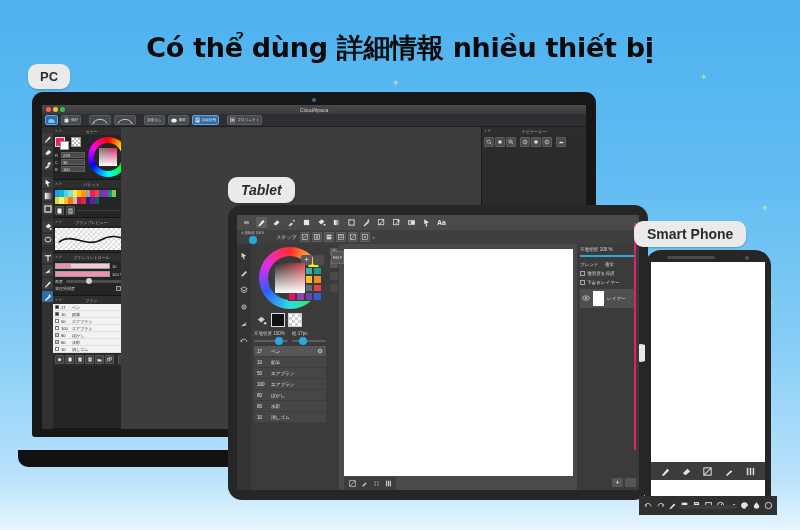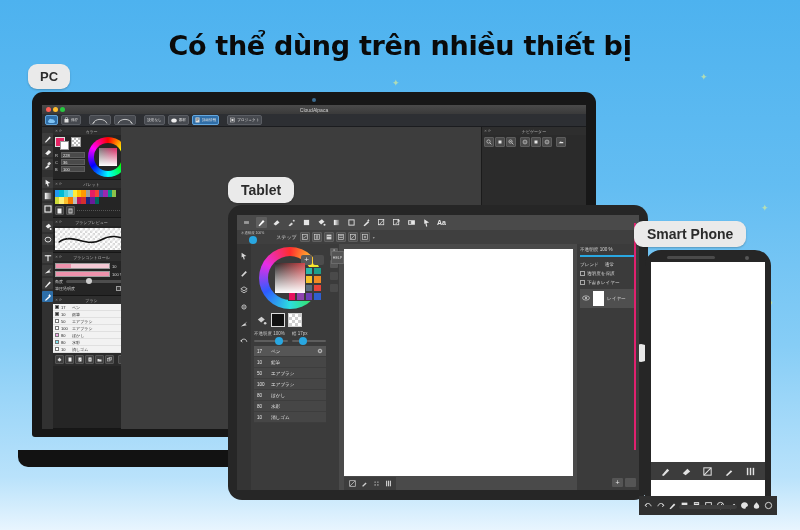--- a/index.html
+++ b/index.html
@@ -18,21 +18,21 @@
     font-family:"DejaVu Sans", sans-serif;
   }
 
   
   .badge{
     position:absolute; background:#eaeaea; border-radius:9px;
     padding:5px 13px; font-size:14px; font-weight:bold; color:#2b2b2b;
     box-shadow:0 1px 2px rgba(0,0,0,.22); z-index:40; white-space:nowrap;
   }
   .badge-pc{ left:28px; top:64px; font-size:13px; padding:5px 12px;}
-  .badge-tablet{ left:228px; top:177px;}
+  .badge-tablet{ left:228px; top:177px;font-style:italic;}
   .badge-phone{ left:634px; top:221px;}
 
   
   .laptop{ position:absolute; left:32px; top:92px; width:564px; height:375px; z-index:10;}
   .laptop-lid{
     position:absolute; inset:0 0 30px 0; background:#171717;
     border-radius:11px 11px 3px 3px; padding:13px 10px 8px 10px;
   }
   .laptop-cam{ position:absolute; left:50%; top:6px; width:4px;height:4px;margin-left:-2px;
     border-radius:50%; background:#3b6d92;}
@@ -226,21 +226,21 @@
   .ph-tools2{ position:absolute; left:-6px; right:-6px; bottom:0; height:19px; background:#303030;
     display:flex; align-items:center; justify-content:space-around; padding:0 3px;}
   .ph-i{ color:#e2e2e2; display:flex; align-items:center; justify-content:center;}
 
   
   .sparkle{ position:absolute; font-size:9px; color:#cfe9a0; opacity:.75;}
 </style>
 </head>
 <body>
 
-<div class="headline">Có thể dùng trên nhiều thiết bị</div>
+<div class="headline">Có thể dùng 詳細情報 nhiều thiết bị</div>
 
 <div class="sparkle" style="left:392px;top:78px;">✦</div>
 <div class="sparkle" style="left:700px;top:72px;">✦</div>
 <div class="sparkle" style="left:761px;top:203px;">✦</div>
 <div class="sparkle" style="left:766px;top:297px;color:#d8e87a;">❯</div>
 
 <div class="badge badge-pc">PC</div>
 <div class="badge badge-tablet">Tablet</div>
 <div class="badge badge-phone">Smart Phone</div>
 

